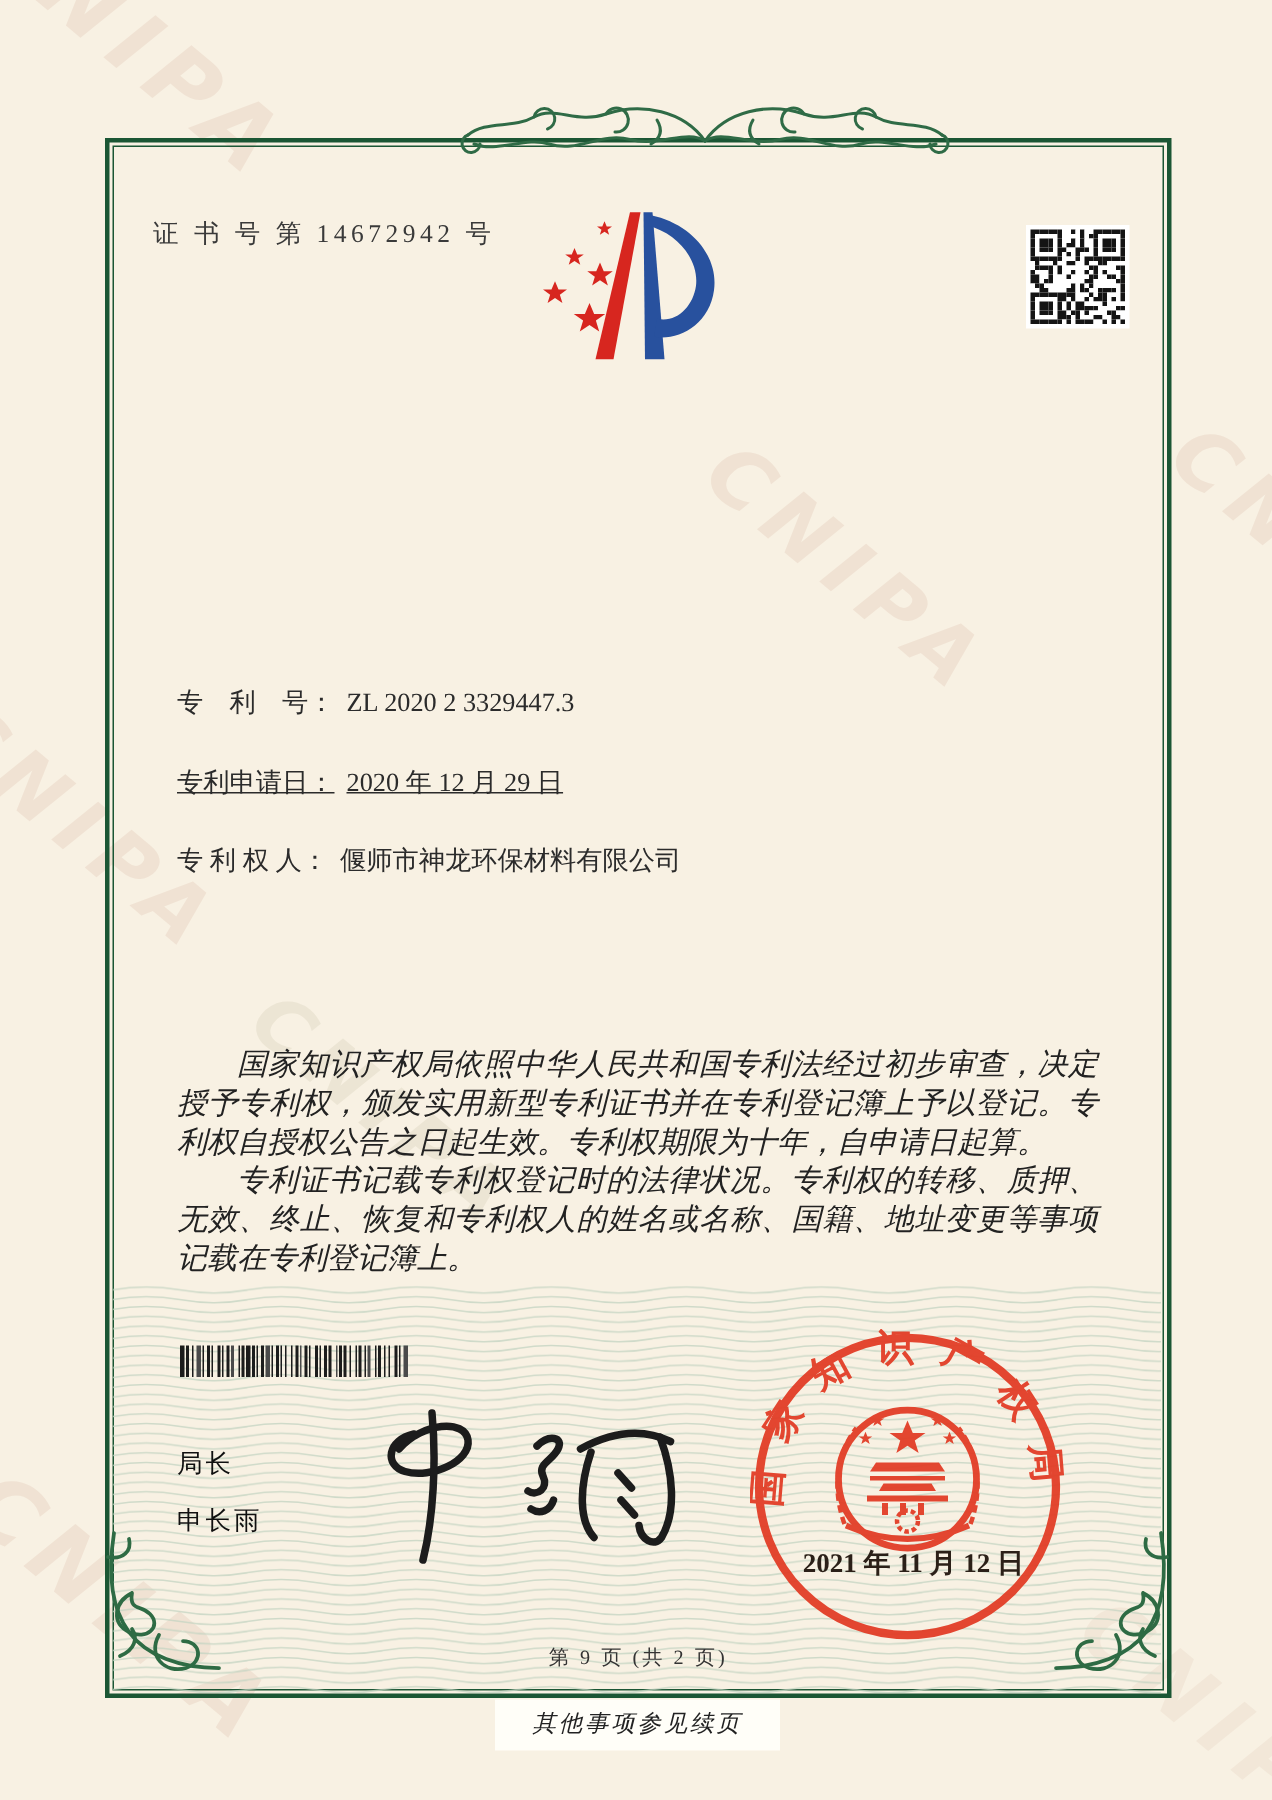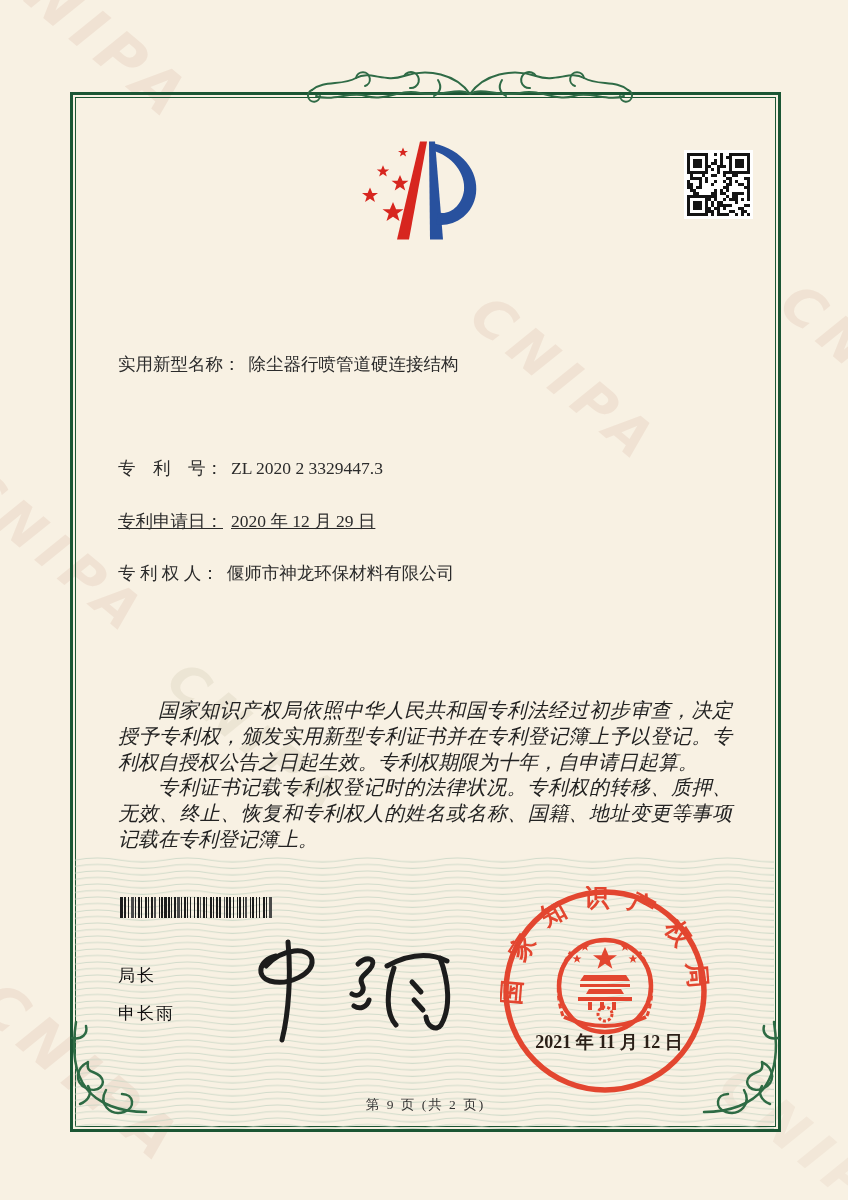--- a/index.html
+++ b/index.html
@@ -107,20 +107,21 @@
   <svg class="abs ornament" style="left:696px;top:1018px;" width="92" height="104" viewBox="0 0 92 104">
     <g transform="translate(92,0) scale(-1,1)" stroke="#2e6b44" stroke-width="2.5" fill="none" stroke-linecap="round">
       <path d="M14,4 C10,30 12,54 24,70 C36,86 58,94 84,94"></path>
       <path d="M26,44 C14,50 12,64 24,70 C36,76 46,66 38,58 C32,52 24,56 26,44"></path>
       <path d="M44,72 C36,86 48,98 62,94 C74,90 72,76 60,76"></path>
       <path d="M10,20 C20,22 26,16 24,8"></path>
       <path d="M18,86 C28,82 30,74 26,68"></path>
     </g>
   </svg>
 
+  <div class="certno">证 书 号 第 14672942 号</div>
 
   <svg class="logo" width="140" height="118" viewBox="0 0 140 115">
     <g fill="#d7261f">
       <path transform="translate(47,17) scale(0.5)" d="M0,-10 L2.94,-3.09 10,-3.09 4.05,1.18 6.18,8.09 0,4 -6.18,8.09 -4.05,1.18 -10,-3.09 -2.94,-3.09 Z"></path>
       <path transform="translate(27,36) scale(0.62)" d="M0,-10 L2.94,-3.09 10,-3.09 4.05,1.18 6.18,8.09 0,4 -6.18,8.09 -4.05,1.18 -10,-3.09 -2.94,-3.09 Z"></path>
       <path transform="translate(44,48) scale(0.85)" d="M0,-10 L2.94,-3.09 10,-3.09 4.05,1.18 6.18,8.09 0,4 -6.18,8.09 -4.05,1.18 -10,-3.09 -2.94,-3.09 Z"></path>
       <path transform="translate(14,60) scale(0.8)" d="M0,-10 L2.94,-3.09 10,-3.09 4.05,1.18 6.18,8.09 0,4 -6.18,8.09 -4.05,1.18 -10,-3.09 -2.94,-3.09 Z"></path>
       <path transform="translate(37,77) scale(1.05)" d="M0,-10 L2.94,-3.09 10,-3.09 4.05,1.18 6.18,8.09 0,4 -6.18,8.09 -4.05,1.18 -10,-3.09 -2.94,-3.09 Z"></path>
       <polygon points="64,6 71,6 53,104 41,104"></polygon>
     </g>
@@ -568,23 +569,20 @@
       <span style="background: rgb(255, 255, 255);"></span>
       <span style="background: rgb(255, 255, 255);"></span>
       <span style="background: rgb(20, 20, 20);"></span>
       <span style="background: rgb(255, 255, 255);"></span>
       <span style="background: rgb(20, 20, 20);"></span>
       <span style="background: rgb(255, 255, 255);"></span>
       <span style="background: rgb(20, 20, 20);"></span>
     </div>
 
 
-  <div class="row" style="top:352px;">
-    <span>实用新型名称：</span><span class="val">除尘器行喷管道硬连接结构</span>
-  </div>
   <div class="row" style="top:456px;">
     <span>专　利　号：</span><span class="val">ZL 2020 2 3329447.3</span>
   </div>
   <div class="row" style="top:509px;text-decoration:underline;">
     <span>专利申请日：</span><span class="val">2020 年 12 月 29 日</span>
   </div>
   <div class="row" style="top:561px;">
     <span>专 利 权 人：</span><span class="val">偃师市神龙环保材料有限公司</span>
   </div>
 
@@ -685,14 +683,15 @@
       </g>
       <circle cx="105" cy="128" r="7" fill="none" stroke="#e23a23" stroke-width="3" stroke-dasharray="3,2"></circle>
       <path d="M64,131 Q105,149 146,131" fill="none" stroke="#e23a23" stroke-width="4"></path>
       <path d="M63,130 C55,108 57,84 71,66" fill="none" stroke="#e23a23" stroke-width="3" stroke-dasharray="5,3"></path>
       <path d="M147,130 C155,108 153,84 139,66" fill="none" stroke="#e23a23" stroke-width="3" stroke-dasharray="5,3"></path>
     </g>
   </svg>
   <div class="sealdate">2021 年 11 月 12 日</div>
 
   <div class="pagefoot">第 9 页 (共 2 页)</div>
+  <div class="contbox">其他事项参见续页</div>
 
 </div>
 
 </body></html>

